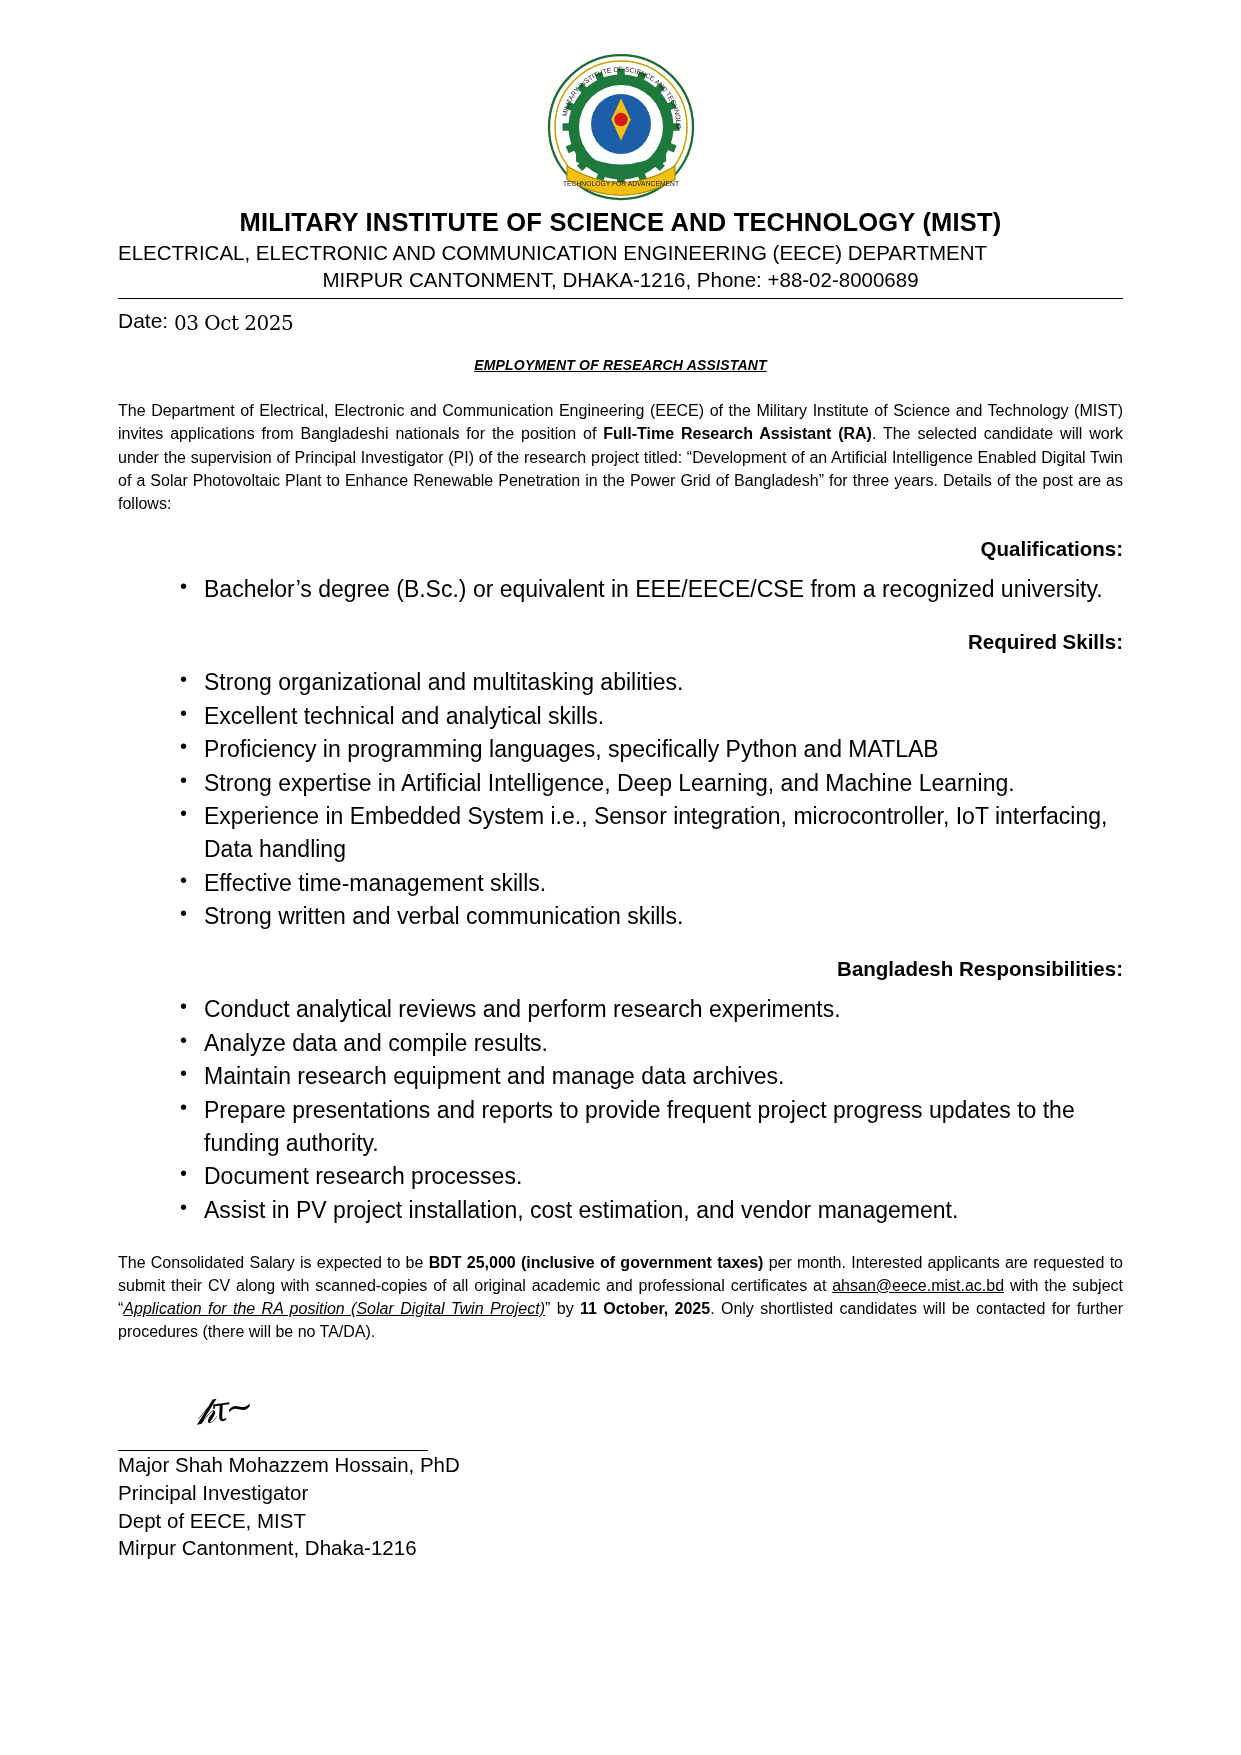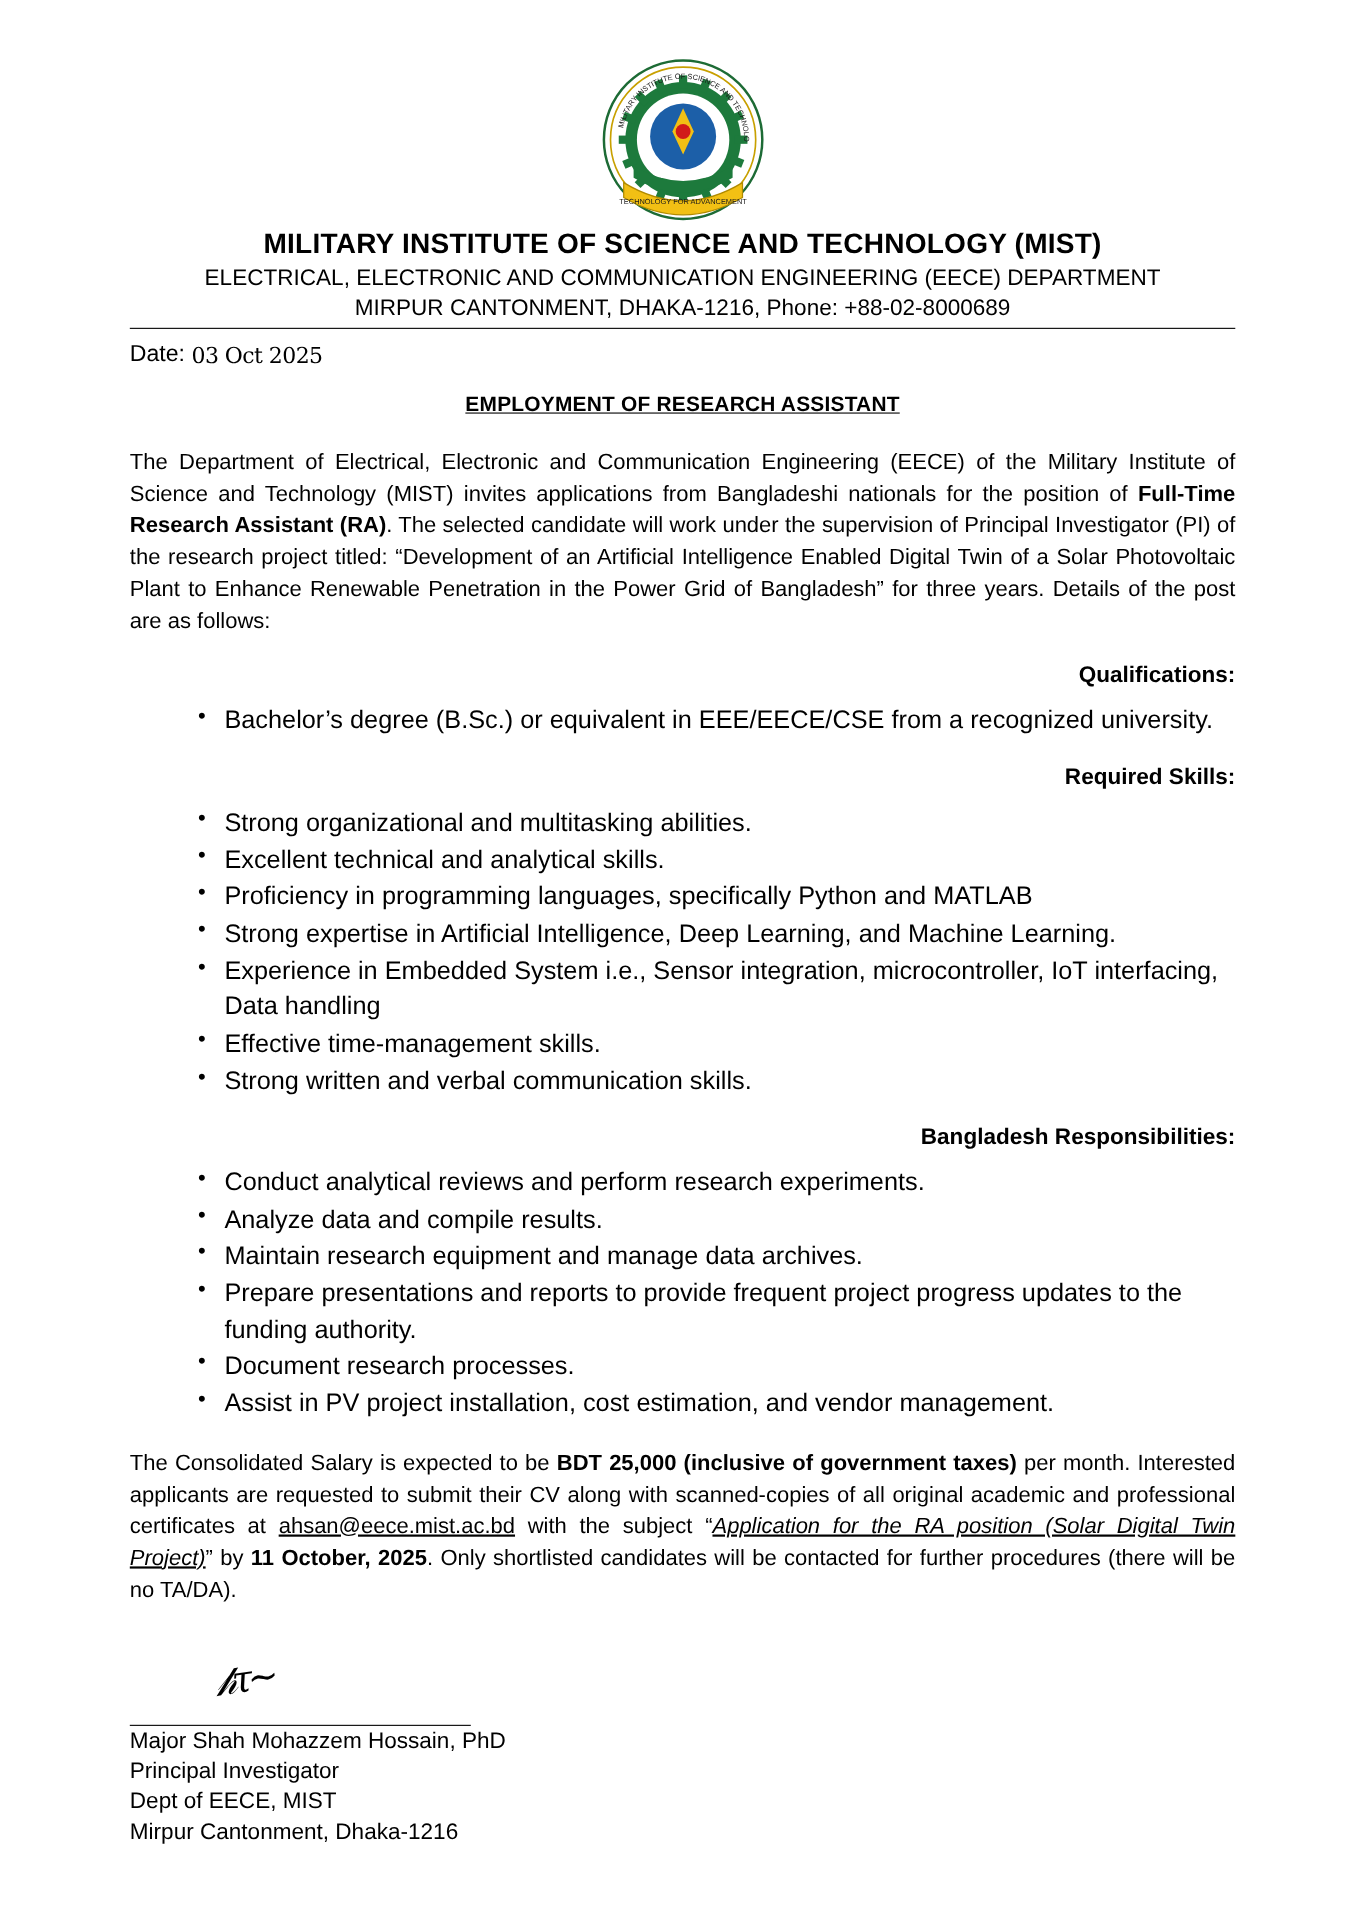--- a/index.html
+++ b/index.html
@@ -33,21 +33,20 @@
     position: relative;
   }
   .org-title {
     text-align: center;
     font-size: 25.5px;
     font-weight: bold;
     letter-spacing: 0.2px;
     margin: 0 0 3px 0;
   }
   .org-dept {
-    text-align: center;
     font-size: 20.5px;
     margin: 0 0 1px 0;
     line-height: 1.25;
   }
   .org-addr {
     text-align: center;
     font-size: 20.5px;
     margin: 0 0 6px 0;
     line-height: 1.25;
   }
@@ -66,27 +65,28 @@
     font-size: 20px;
     letter-spacing: -0.5px;
     position: relative;
     top: 2px;
   }
 
   
   .doc-title {
     text-align: center;
     font-weight: bold;
-    font-size: 19px;
+    font-size: 14px;
     text-decoration: underline;
     margin: 0 0 26px 0;
     letter-spacing: 0.2px;
+    font-style: italic;
   }
   p.body-text {
-    font-size: 20px;
+    font-size: 16px;
     line-height: 1.45;
     text-align: justify;
     margin: 0 0 22px 0;
   }
   .section-head {
     font-size: 20.5px;
     font-weight: bold;
     margin: 0 0 12px 0;
     text-align: right;
   }

